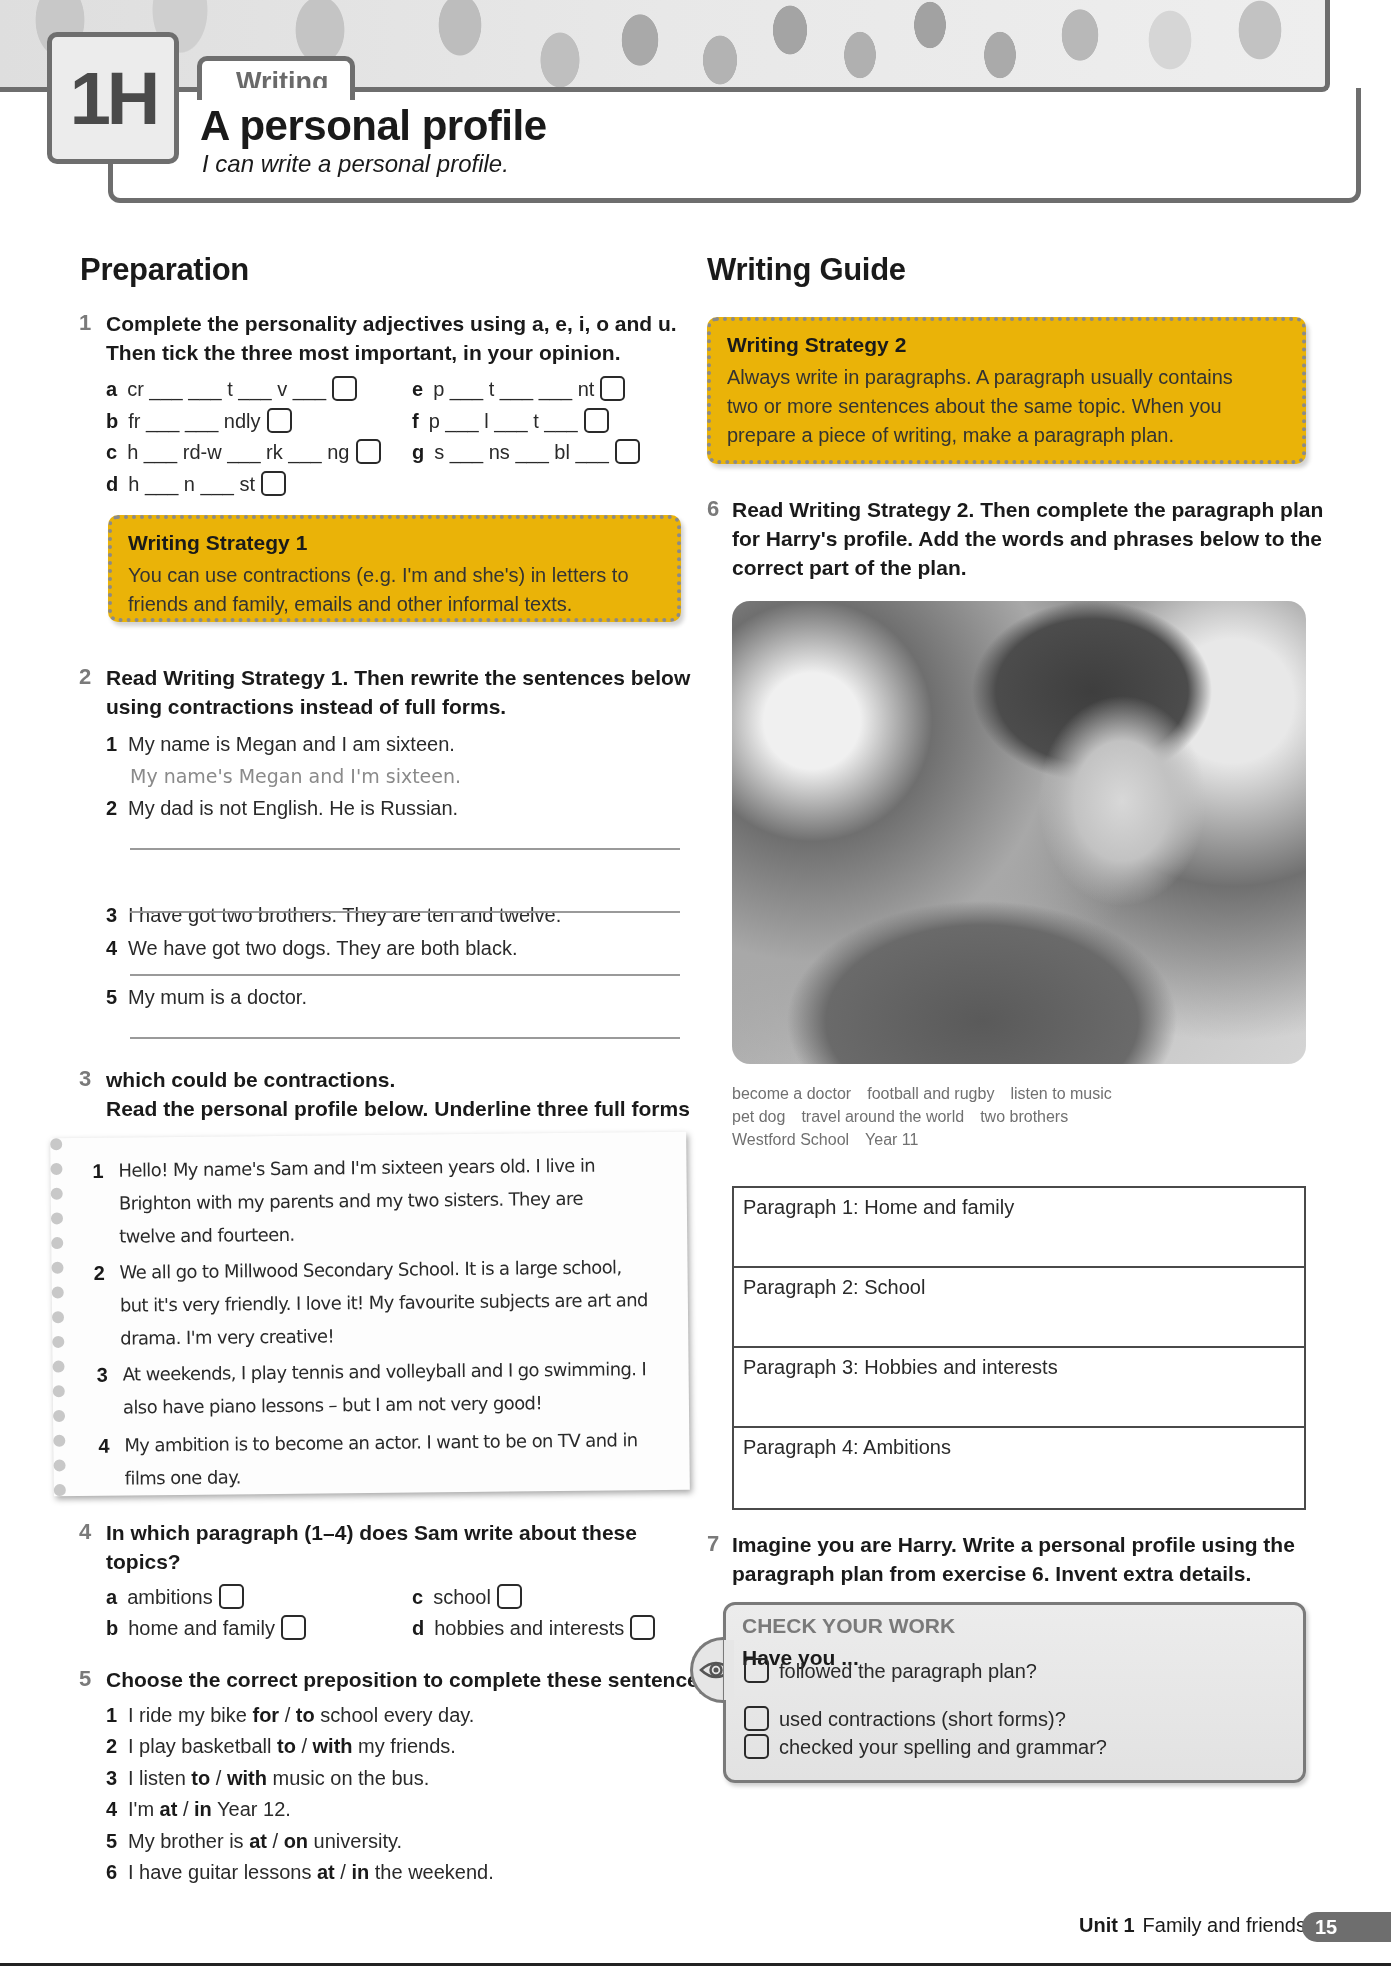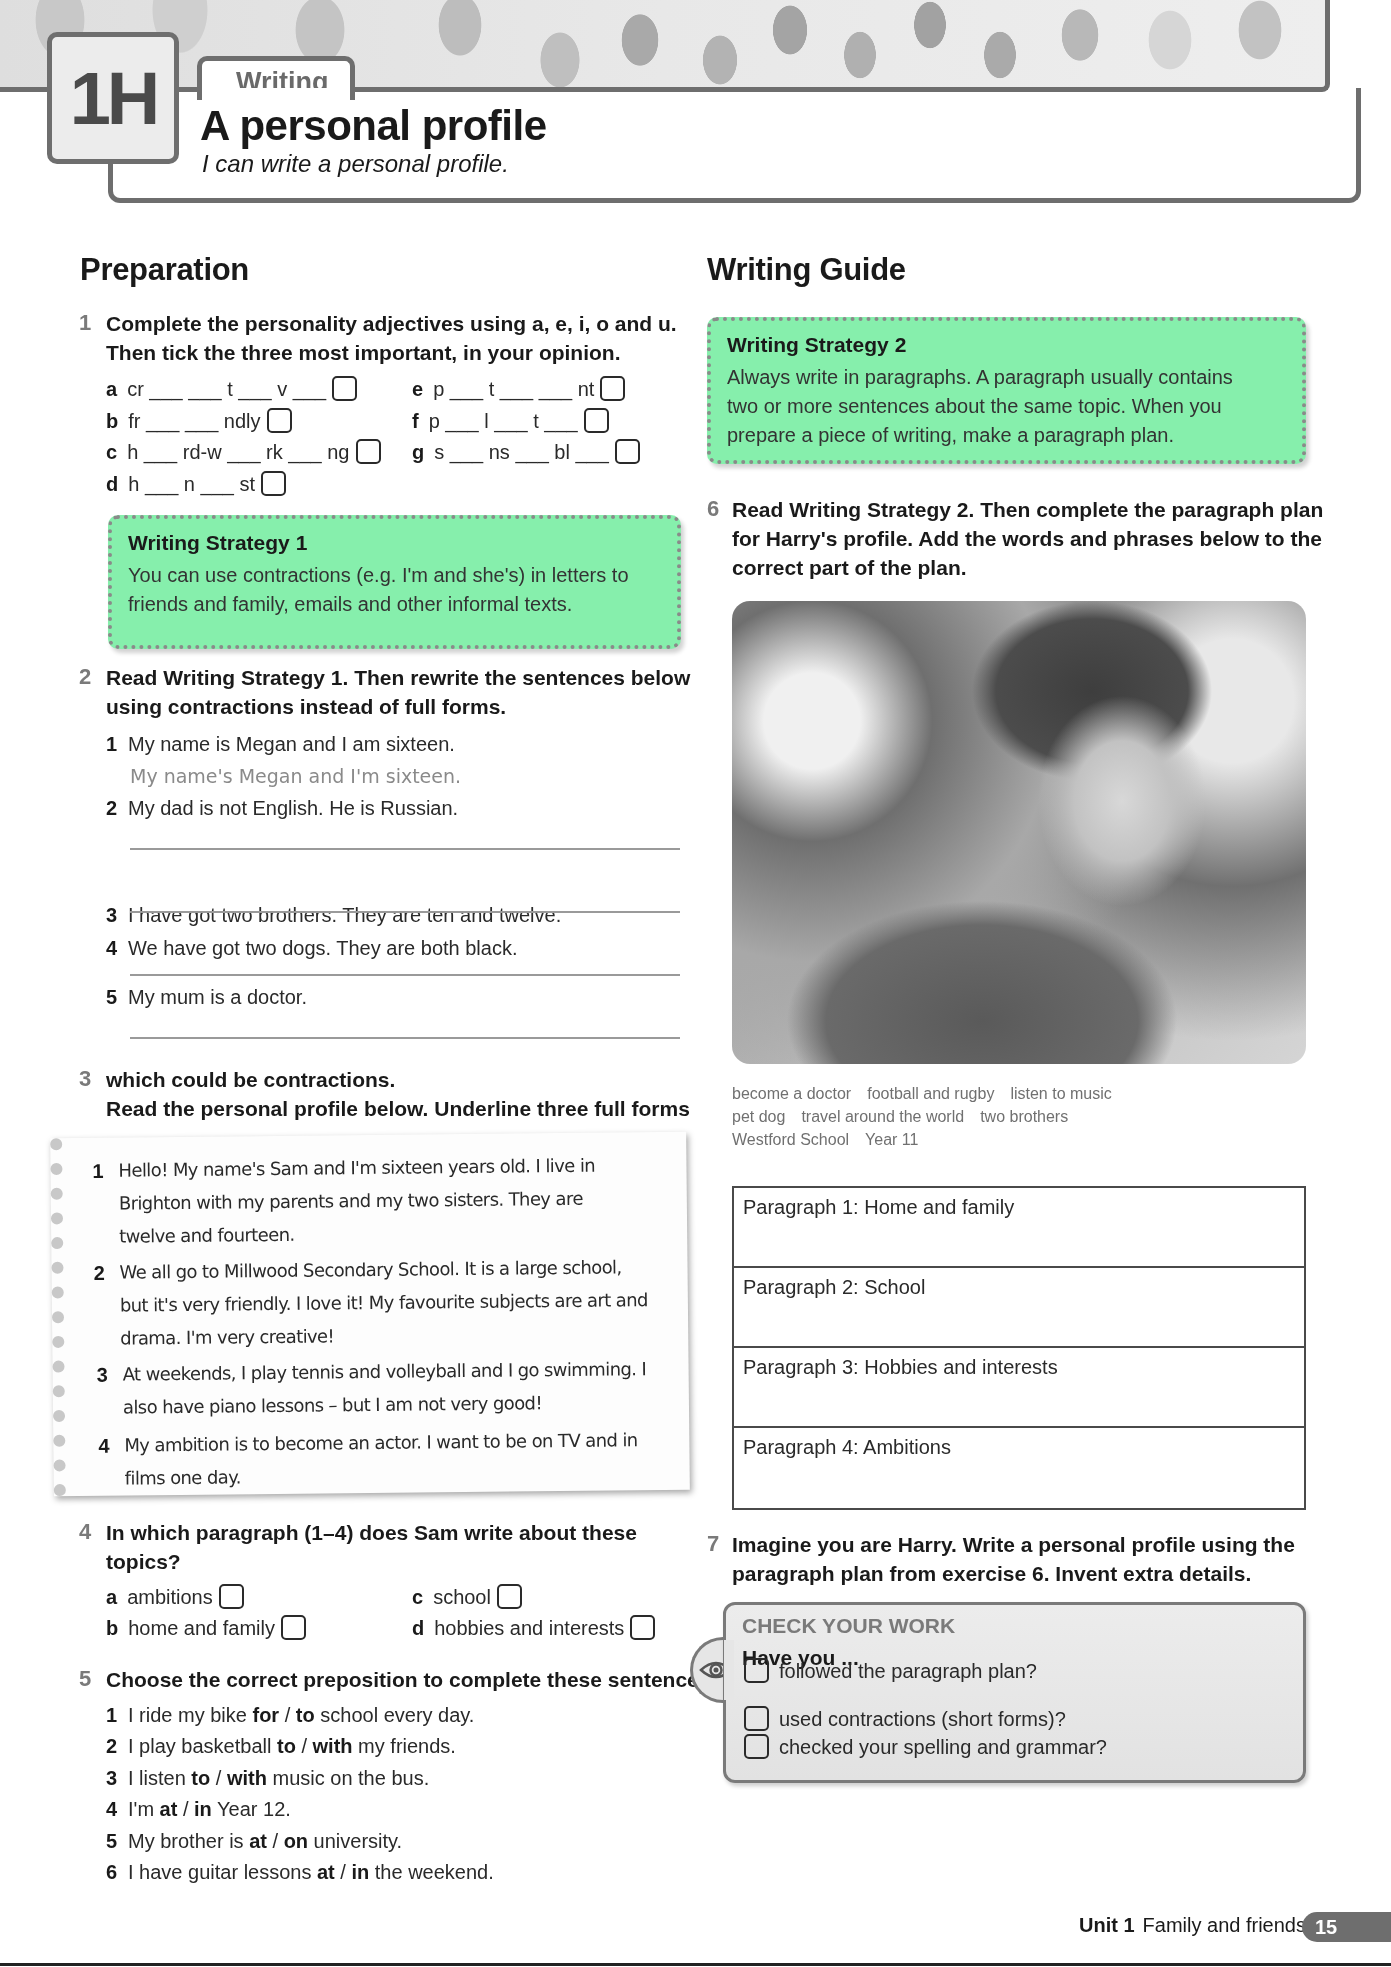--- a/index.html
+++ b/index.html
@@ -59,21 +59,21 @@
   .item { position: absolute; font-size: 20px; color: #2a2a2a; white-space: nowrap; }
   .item b { color: #1a1a1a; }
   .lbl { font-weight: bold; color: #1a1a1a; margin-right: 10px; }
   .num-lbl { font-weight: bold; color: #1a1a1a; display: inline-block; width: 22px; }
   .chk { display: inline-block; width: 25px; height: 25px; border: 2px solid #2a2a2a; border-radius: 5px; vertical-align: middle; margin-left: 6px; position: relative; top: -2px; }
   .answer-line { position: absolute; height: 2px; background: #9a9a9a; }
   .handwritten { position: absolute; font-family: "DejaVu Sans", sans-serif; font-size: 19px; color: #8a8a8a; }
 
   
   .strategy {
-    position: absolute; background: #86efac; border: 4px dotted #8a8a8a; border-radius: 10px;
+    position: absolute; background: #eab308; border: 4px dotted #8a8a8a; border-radius: 10px;
     box-shadow: 3px 4px 4px rgba(0,0,0,0.18);
   }
   .strategy .s-title { position: absolute; font-size: 21px; font-weight: bold; color: #1a1a1a; }
   .strategy .s-body { position: absolute; font-size: 20px; color: #333; line-height: 29px; }
 
   
   .note {
     position: absolute; left: 52px; top: 1135px; width: 636px; height: 358px;
     background: #fdfdfd; transform: rotate(-0.6deg);
     box-shadow: 2px 3px 6px rgba(0,0,0,0.35);
@@ -146,21 +146,21 @@
   <div>Then tick the three most important, in your opinion.</div>
 </div>
 <div class="item" style="left:106px; top:378px;"><span class="lbl">a</span><span>cr ___ ___ t ___ v ___</span><span class="chk"></span></div>
 <div class="item" style="left:106px; top:410px;"><span class="lbl">b</span><span>fr ___ ___ ndly</span><span class="chk"></span></div>
 <div class="item" style="left:106px; top:441px;"><span class="lbl">c</span><span>h ___ rd-w ___ rk ___ ng</span><span class="chk"></span></div>
 <div class="item" style="left:106px; top:473px;"><span class="lbl">d</span><span>h ___ n ___ st</span><span class="chk"></span></div>
 <div class="item" style="left:412px; top:378px;"><span class="lbl">e</span><span>p ___ t ___ ___ nt</span><span class="chk"></span></div>
 <div class="item" style="left:412px; top:410px;"><span class="lbl">f</span><span>p ___ l ___ t ___</span><span class="chk"></span></div>
 <div class="item" style="left:412px; top:441px;"><span class="lbl">g</span><span>s ___ ns ___ bl ___</span><span class="chk"></span></div>
 
-<div class="strategy" style="left:108px; top:515px; width:573px; height:134px;">
+<div class="strategy" style="left:108px; top:515px; width:573px; height:107px;">
   <div class="s-title" style="left:16px; top:12px;">Writing Strategy 1</div>
   <div class="s-body" style="left:16px; top:42px;">
     <div>You can use contractions (e.g. I'm and she's) in letters to</div>
     <div>friends and family, emails and other informal texts.</div>
   </div>
 </div>
 
 <div class="ex-num" style="left:79px; top:664px;">2</div>
 <div class="ex-text" style="left:106px; top:663px;">
   <div>Read Writing Strategy 1. Then rewrite the sentences below</div>

